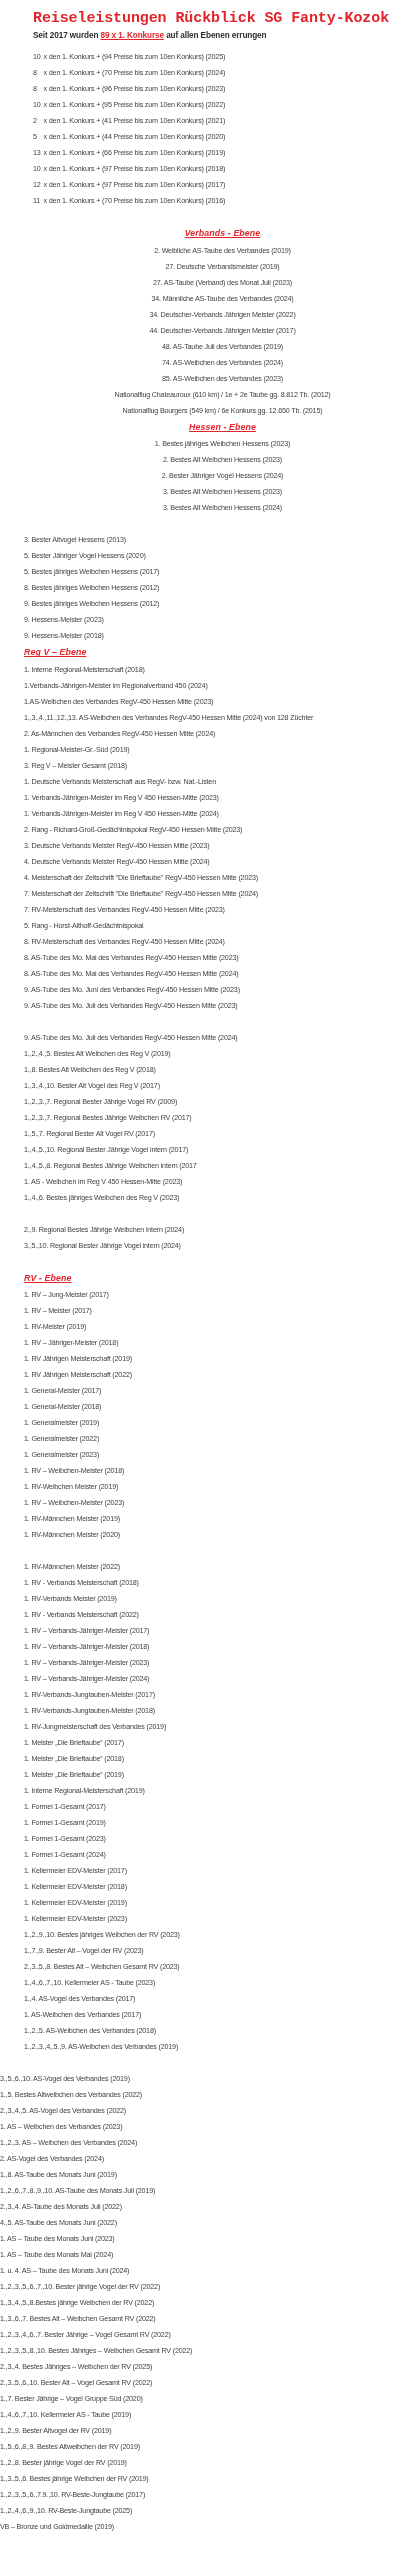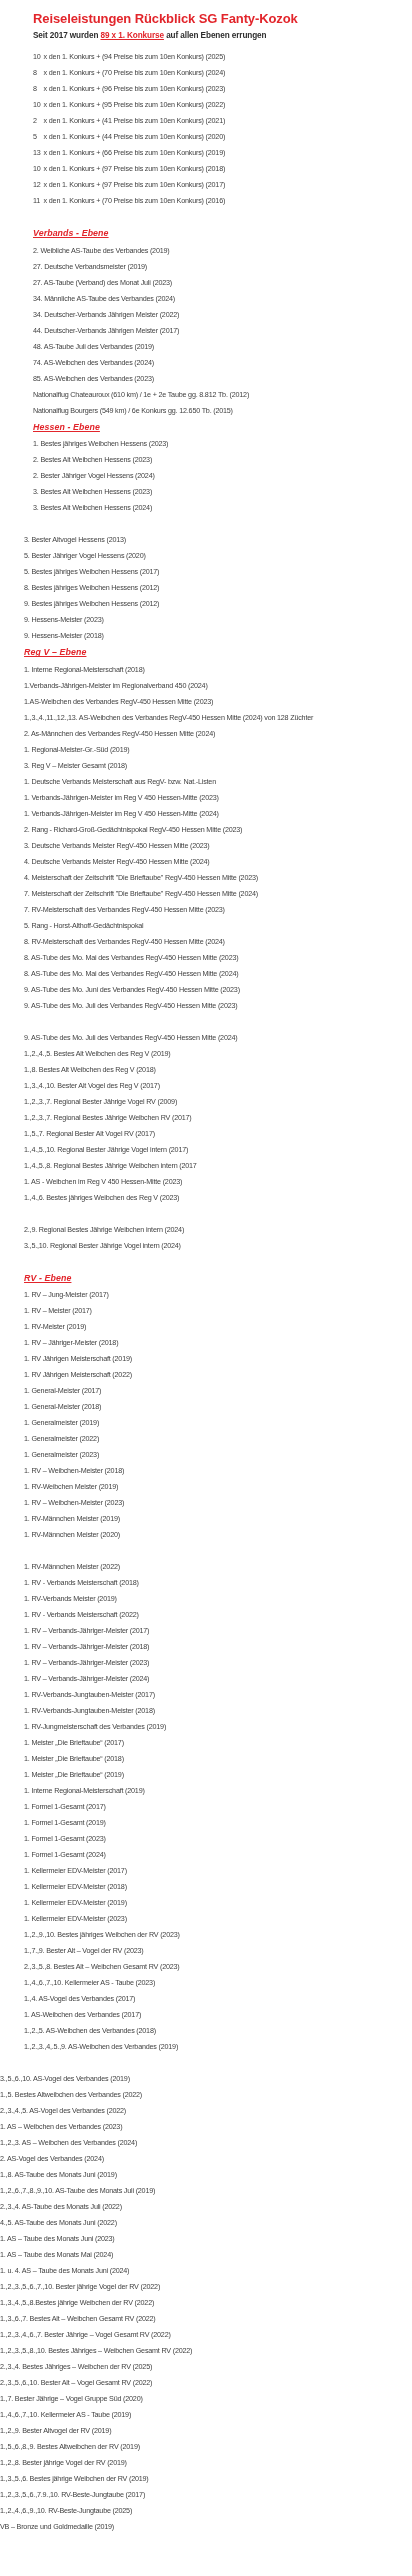--- a/index.html
+++ b/index.html
@@ -12,26 +12,27 @@
     height:2748px;
     background:#ffffff;
     font-family:"Liberation Sans","DejaVu Sans",sans-serif;
     font-stretch:condensed;
     color:var(--ink);
     overflow:hidden;
   }
   .doc{padding-top:13.4px;}
   .title{
     margin:0 0 6.2px 33px;
-    font-size:13px;
+    font-size:15px;
     line-height:11.3px;
     font-weight:bold;
     letter-spacing:-0.1px;
     color:var(--red);
     white-space:nowrap;
+    font-family:Liberation Mono, monospace;
   }
   .subtitle{
     margin:0 0 8.2px 33px;
     font-size:8.2px;
     line-height:10.3px;
     font-weight:bold;
     letter-spacing:-0.1px;
     color:#2d2d2d;
     white-space:nowrap;
   }
@@ -63,21 +64,21 @@
   }
   .item{
     margin:0;
     height:16px;
     line-height:16px;
     font-size:7.2px;
     letter-spacing:-0.2px;
     white-space:nowrap;
   }
   .blank{height:16px;}
-  .ind-a{margin-left:33px;}
+  .ind-a{margin-left:33px;text-align:center;}
   .ind-b{margin-left:24px;}
   .ind-c{}
 </style>
 </head>
 <body>
 
 <div class="doc">
   <h1 class="title">Reiseleistungen Rückblick SG Fanty-Kozok</h1>
   <p class="subtitle"><span>Seit 2017 wurden </span><span class="hl">89 x 1. Konkurse</span><span> auf allen Ebenen errungen</span></p>
   <div>

